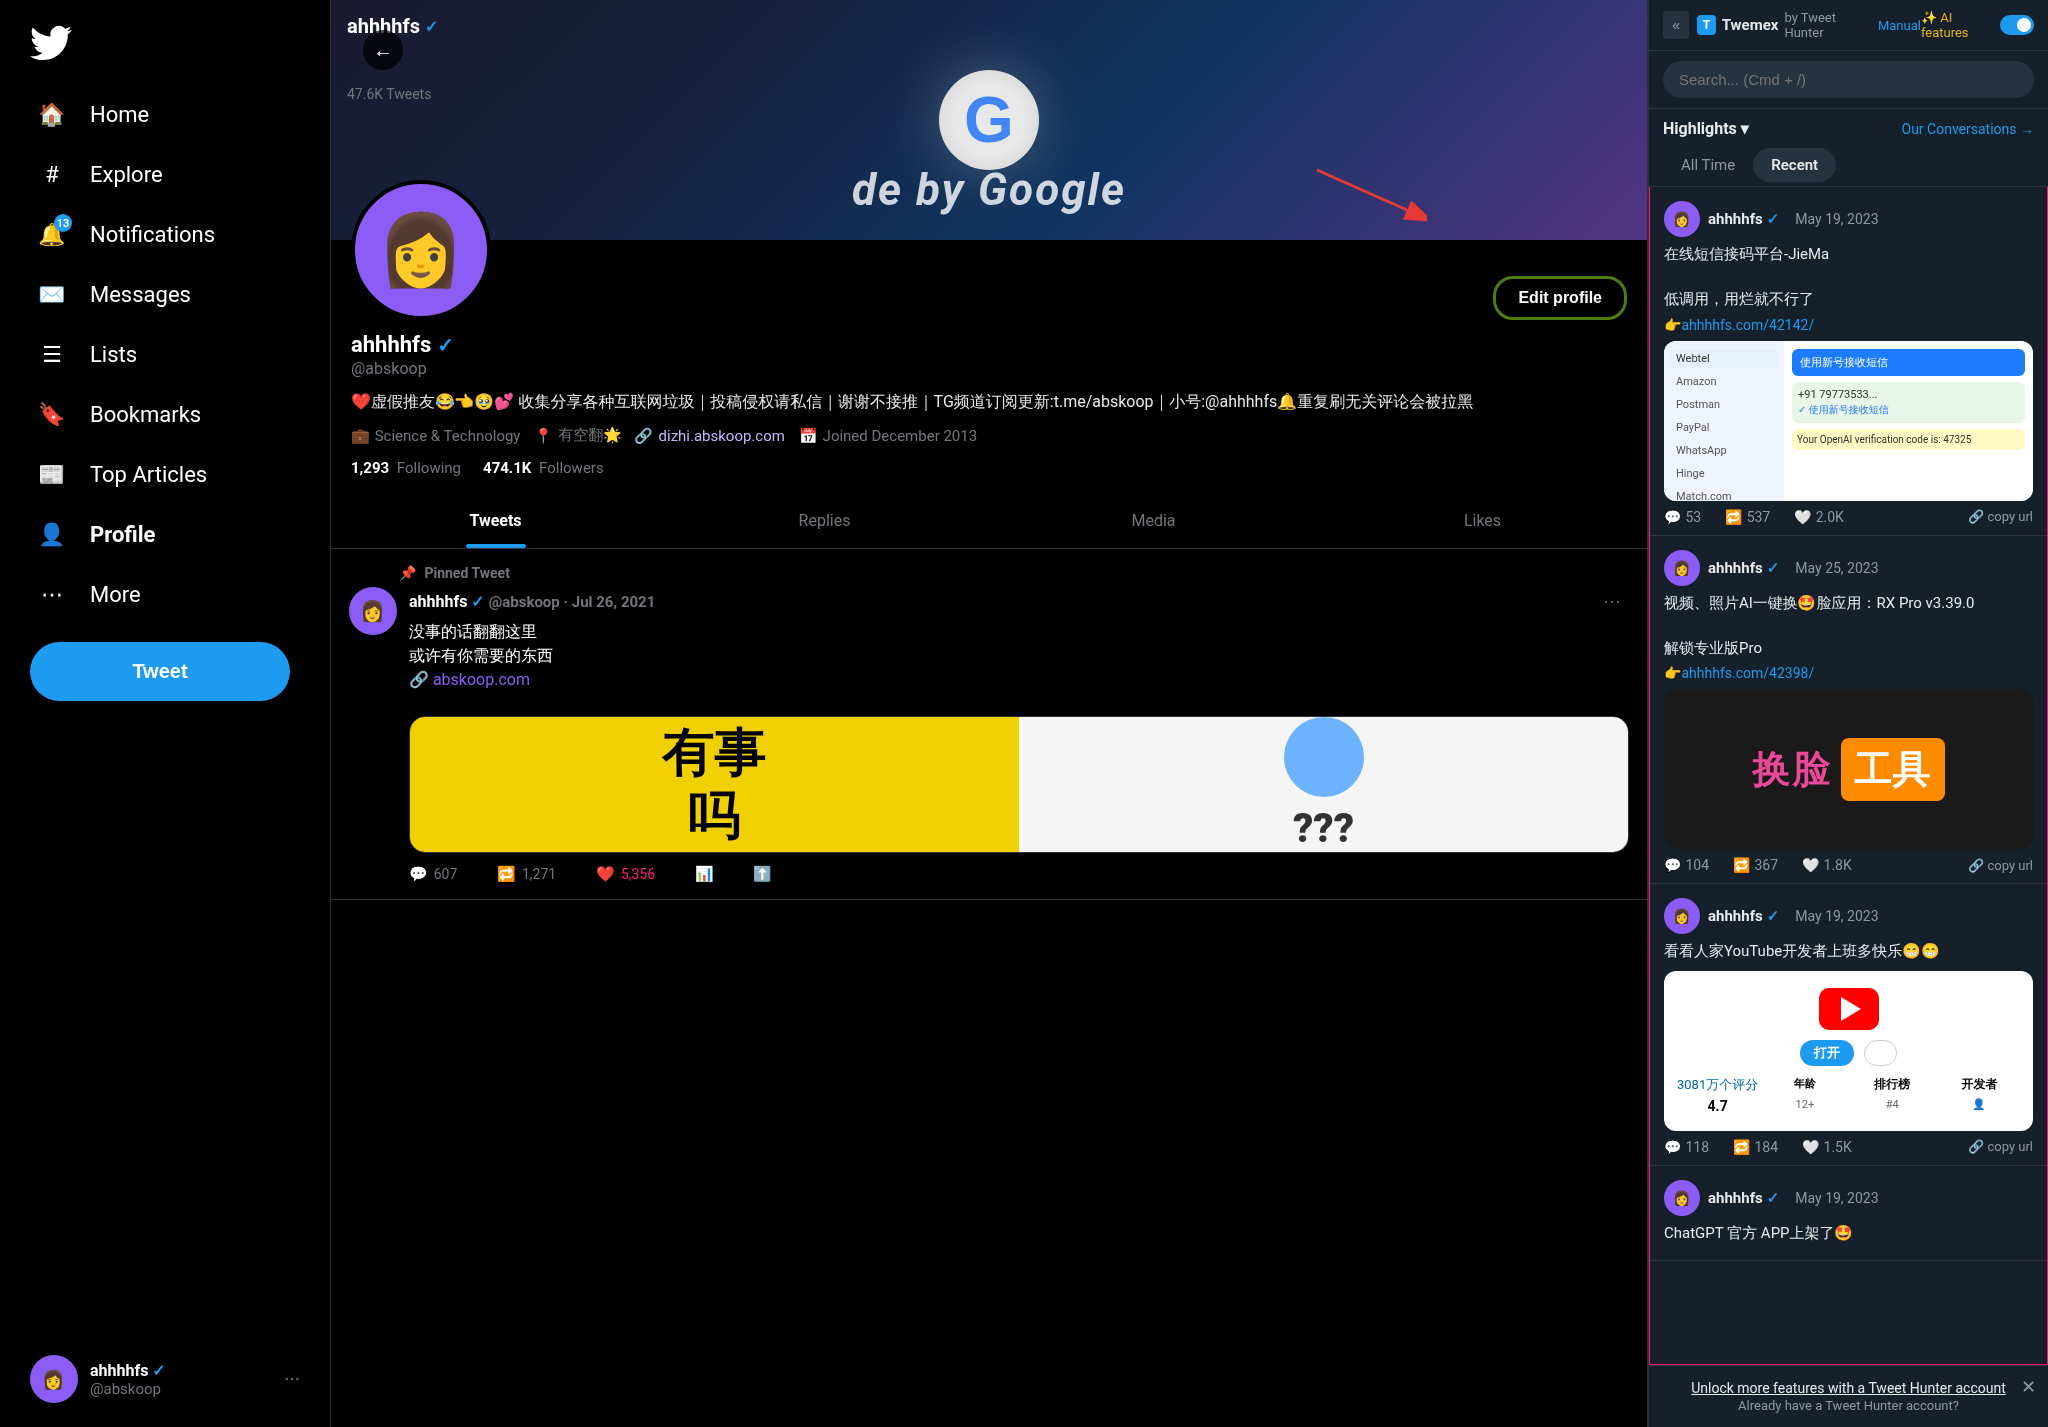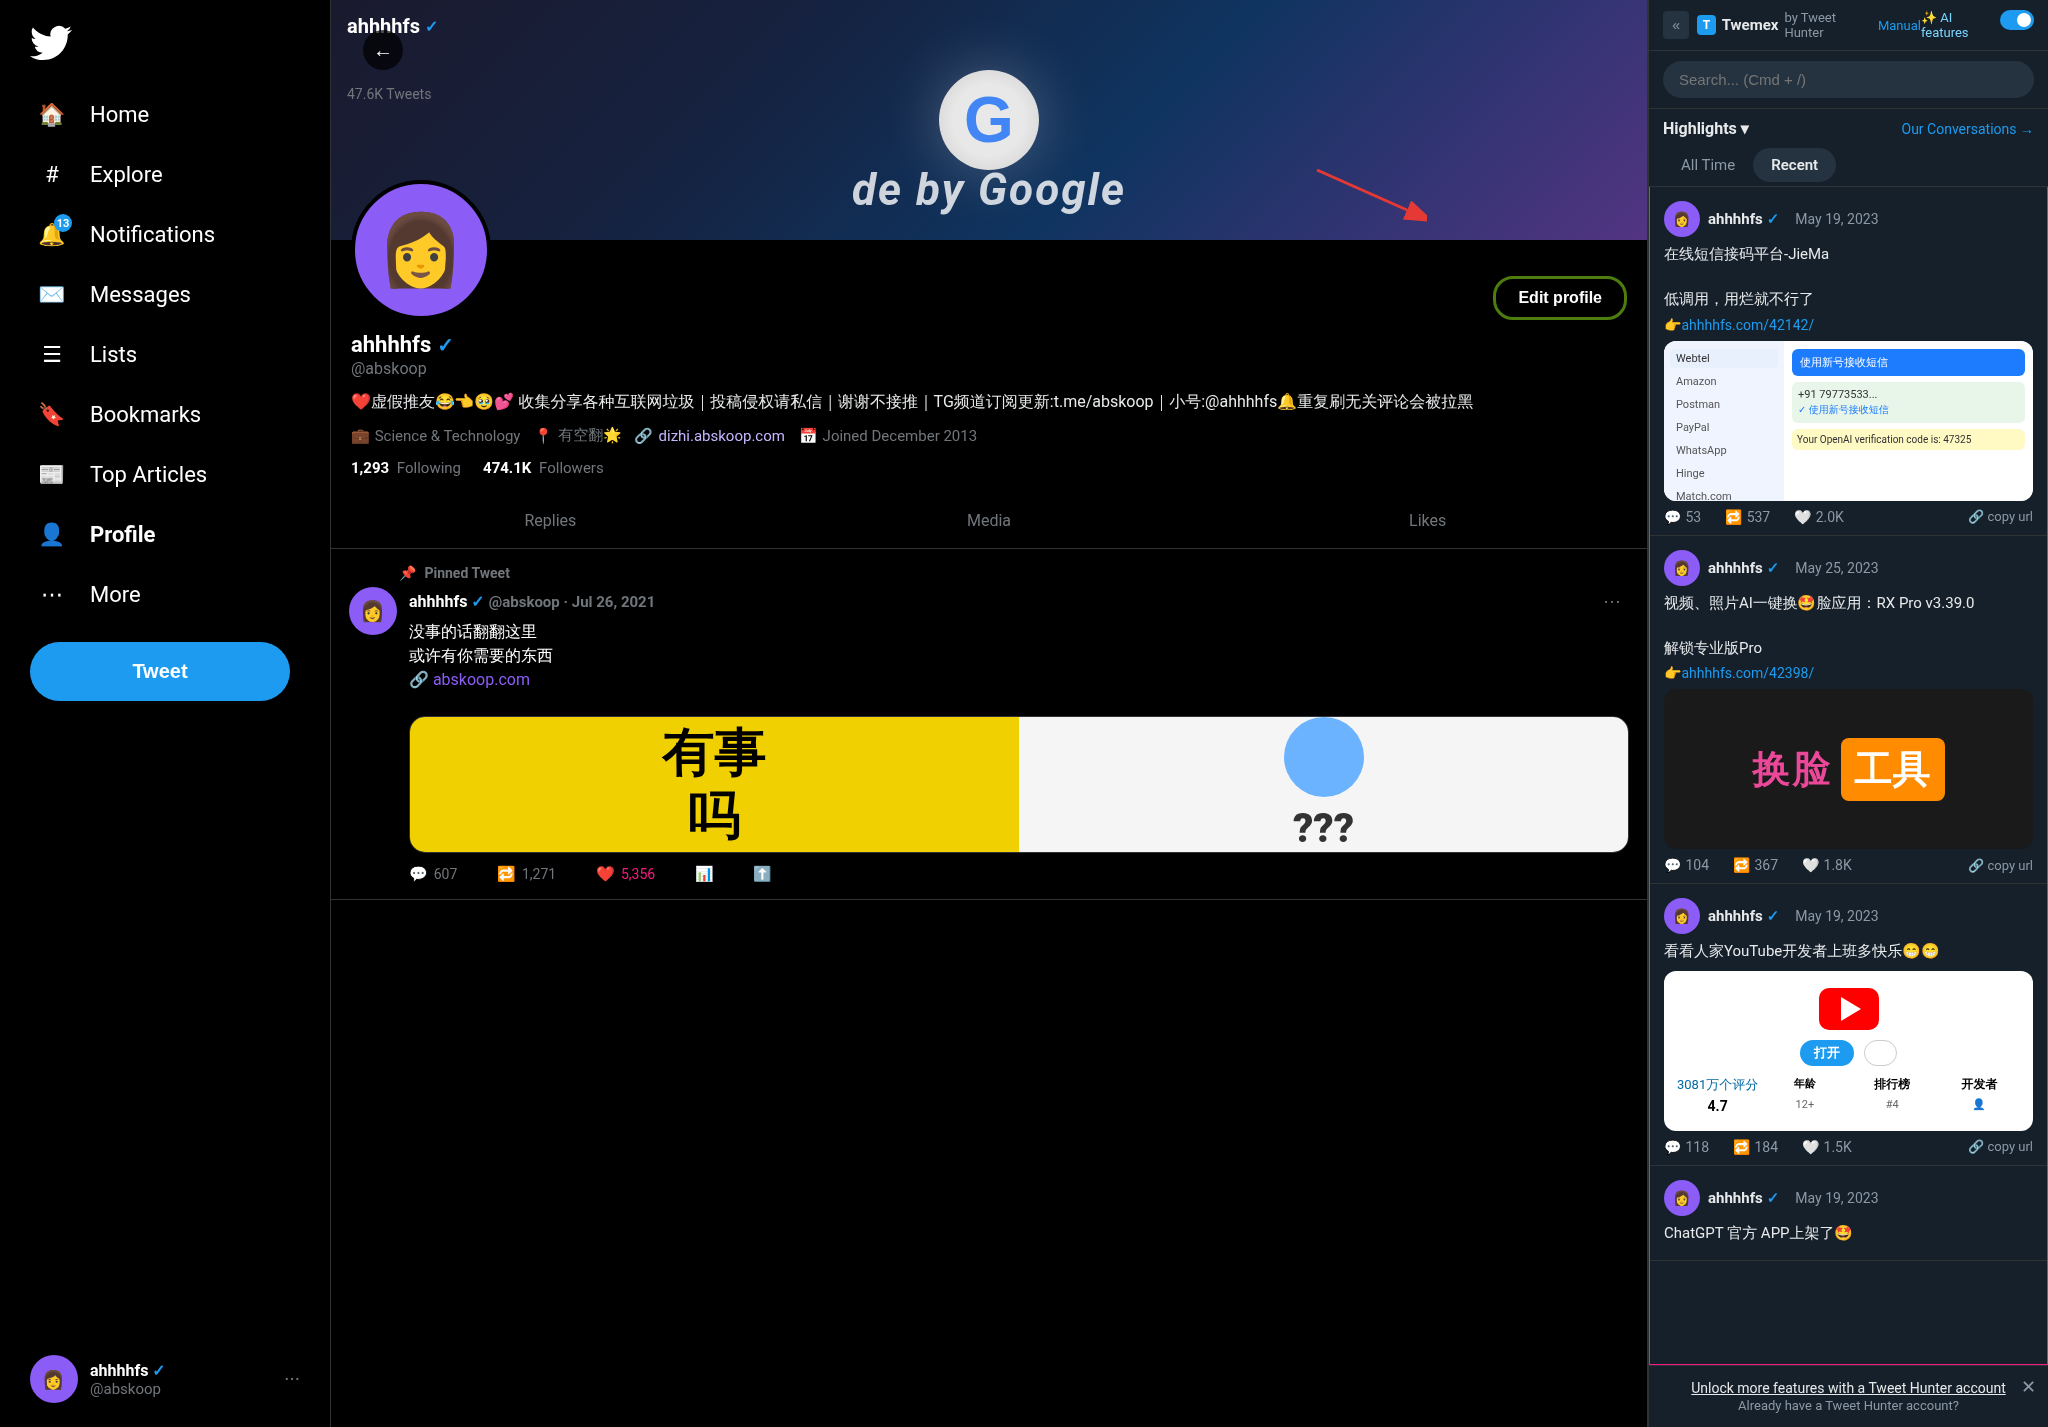--- a/index.html
+++ b/index.html
@@ -417,24 +417,24 @@
       justify-content: center;
       font-size: 12px;
       color: #fff;
       font-weight: 700;
     }
     .twemex-name { font-weight: 700; color: #e7e9ea; font-size: 15px; }
     .twemex-by { color: #8b98a5; font-size: 13px; }
     .manual-link { color: #1d9bf0; font-size: 13px; text-decoration: none; }
     .ai-toggle {
       display: flex;
-      align-items: flex-start;
+      align-items: center;
       gap: 0;
       font-size: 13px;
-      color: #7dd3fc;
+      color: #eab308;
     }
     .toggle-pill {
       width: 36px;
       height: 20px;
       background: #1d9bf0;
       border-radius: 10px;
       position: relative;
       cursor: pointer;
     }
     .toggle-pill::after {
@@ -803,20 +803,21 @@
           <span style="margin-left:4px">Following</span>
         </div>
         <div class="follow-stat">
           <span>474.1K</span>
           <span style="margin-left:4px">Followers</span>
         </div>
       </div>
     </div>
 
     <div class="profile-tabs">
+      <div class="tab active">Tweets</div>
       <div class="tab">Replies</div>
       <div class="tab">Media</div>
       <div class="tab">Likes</div>
     </div>
   </div>
 
   <div class="tweet-card">
     <div class="pinned-label">
       <span>📌</span>
       <span>Pinned Tweet</span>

